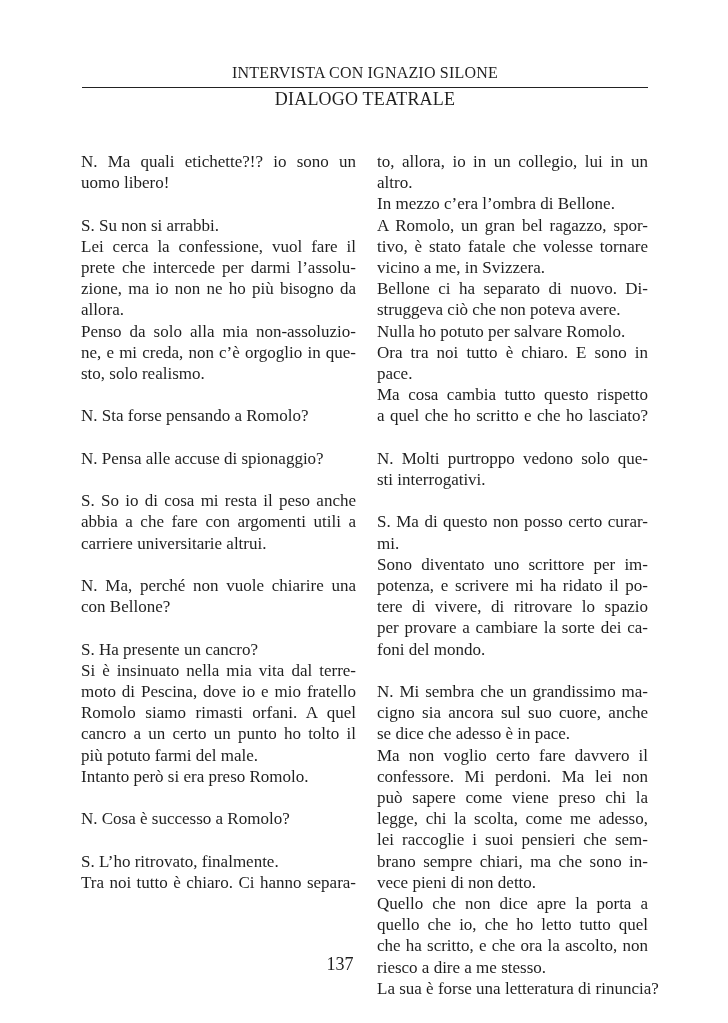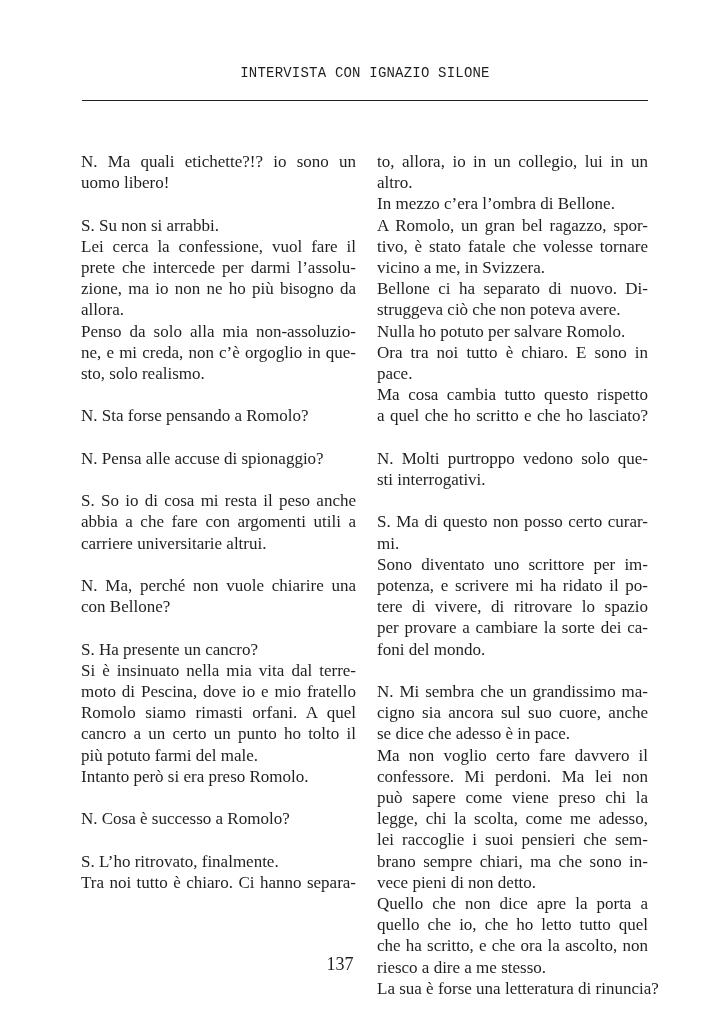--- a/index.html
+++ b/index.html
@@ -1,34 +1,35 @@
 <!DOCTYPE html>
 <html><head>
 <meta charset="utf-8">
 <style>
   html, body { margin: 0; padding: 0; background: #ffffff; }
   body { width: 728px; height: 1023px; position: relative; overflow: hidden;
          font-family: "Liberation Serif", "DejaVu Serif", serif; color: #1f1f1f; }
   .header { position: absolute; left: 82px; width: 566px; top: 62px; text-align: center; }
-  .header .t1 { font-size: 14px; letter-spacing: 0.2px; line-height: 22px; padding-bottom: 16px;
-                border-bottom: 1.5px solid #222; font-family: Liberation Mono, monospace; }
+  .header .t1 { font-size: 16px; letter-spacing: 0.2px; line-height: 22px; padding-bottom: 3px;
+                border-bottom: 1.5px solid #222; }
   .header .t2 { font-size: 18px; letter-spacing: 0.2px; line-height: 22px; margin-top: 0px; }
   .col { position: absolute; top: 139px; font-size: 17px; line-height: 21.2px; text-align: justify; margin-top: 12px; }
   .col.left { left: 81px; width: 275px; }
   .col.right { left: 377px; width: 271px; }
   .para { margin: 0 0 21.2px 0; }
   .line { display: block; text-align: justify; text-align-last: justify; white-space: nowrap; }
   .line.last { text-align-last: left; }
   .pagenum { position: absolute; top: 954px; left: 0; width: 680px; text-align: center; font-size: 18px; }
 </style>
 </head>
 <body>
 
 <div class="header">
   <div class="t1">INTERVISTA CON IGNAZIO SILONE</div>
+  <div class="t2">DIALOGO TEATRALE</div>
 </div>
 
 <div class="col left" id="col-left">
     <div class="para">
       <span class="line">N. Ma quali etichette?!? io sono un</span>
       <span class="line last">uomo libero!</span>
     </div>
     <div class="para">
       <span class="line last">S. Su non si arrabbi.</span>
       <span class="line">Lei cerca la confessione, vuol fare il</span>

